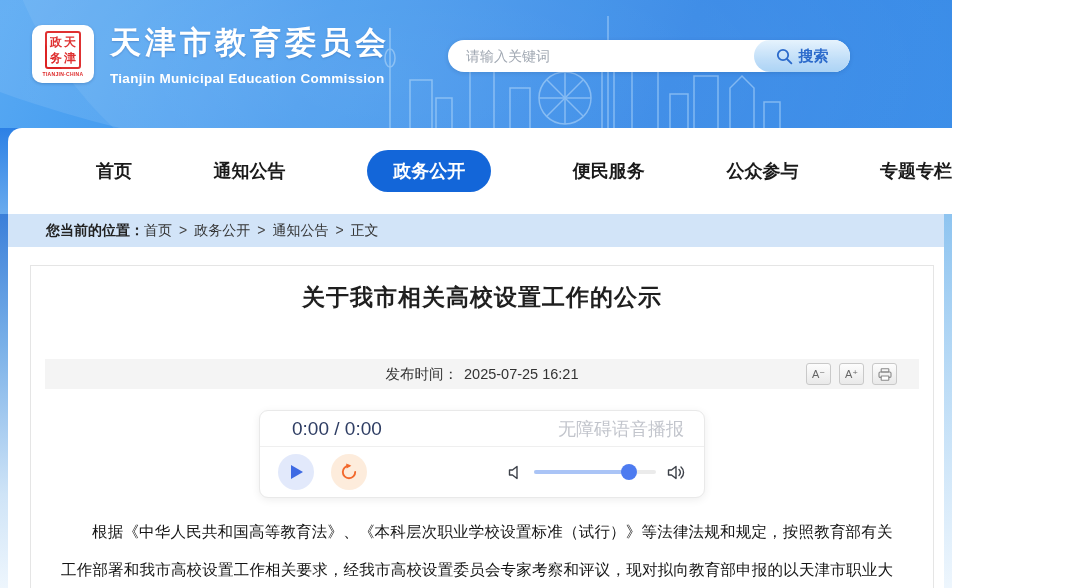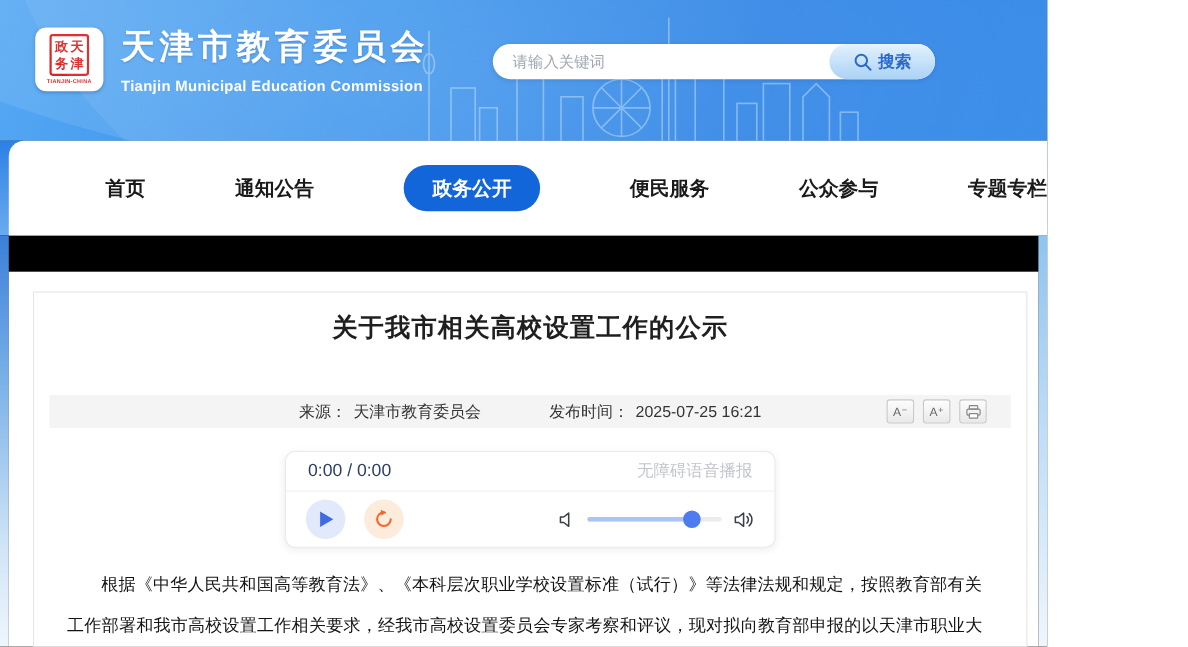--- a/index.html
+++ b/index.html
@@ -90,22 +90,22 @@
   .tool-btn{ width:25px; height:22px; border:1px solid #c9c9c9; border-radius:3px;
     background:linear-gradient(180deg,#fdfdfd,#e9e9e9); color:#666; font-size:11px;
     display:flex; align-items:center; justify-content:center; cursor:pointer;
     font-family:"Liberation Sans","DejaVu Sans",sans-serif; }
 
   
   .player{ width:446px; margin:21px auto 0; height:88px; background:#ffffff;
     border:1px solid #e9e9e9; border-radius:9px; box-shadow:0 2px 8px rgba(0,0,0,0.07); }
   .player-top{ height:36px; display:flex; align-items:center; justify-content:space-between;
     padding:0 20px; border-bottom:1px solid #efefef; }
-  .player-time{ font-size:16px; color:#2e3d63; }
-  .player-caption{ font-size:15px; color:#c2c5cc; }
+  .player-time{ font-size:19px; color:#2e3d63;margin-left:12px; }
+  .player-caption{ font-size:18px; color:#c2c5cc; }
   .player-bottom{ height:50px; display:flex; align-items:center; padding:0 18px; }
   .round-btn{ width:36px; height:36px; border-radius:50%; border:none; cursor:pointer;
     display:flex; align-items:center; justify-content:center; }
   .play-btn{ background:#e2e9fb; margin-right:17px; }
   .loop-btn{ background:#fdecdc; }
   .volume{ margin-left:auto; display:flex; align-items:center; gap:11px; }
   .vol-slider{ position:relative; width:122px; height:4px; border-radius:2px; background:#ebebeb; cursor:pointer; }
   .vol-fill{ position:absolute; left:0; top:0; height:4px; border-radius:2px; background:#aac4f6; }
   .vol-thumb{ position:absolute; top:50%; width:16px; height:16px; border-radius:50%;
     background:#4d7bf0; transform:translate(-50%,-50%); cursor:pointer; }
@@ -176,33 +176,34 @@
     <nav class="main-nav" id="nav">
         <div class="nav-item">首页</div>
         <div class="nav-item">通知公告</div>
         <div class="nav-item active">政务公开</div>
         <div class="nav-item">便民服务</div>
         <div class="nav-item">公众参与</div>
         <div class="nav-item">专题专栏</div>
       </nav>
   </div>
 
+  <div class="crumb-row">
+    <span class="bc-label">您当前的位置：</span>
+    <span id="bc-items"><span class="bc-link">首页</span><span class="bc-sep">&gt;</span><span class="bc-link">政务公开</span><span class="bc-sep">&gt;</span><span class="bc-link">通知公告</span><span class="bc-sep">&gt;</span><span class="bc-link">正文</span></span>
+  </div>
 
   <div class="edge-left"></div>
   <div class="edge-right"></div>
 
   <main class="content-wrap">
     <article class="article-card">
       <h1 class="article-title">关于我市相关高校设置工作的公示</h1>
 
       <div class="meta-bar">
         <div class="meta-center">
-          <span class="meta-item">
-            <span>来源：</span><span class="val">天津市教育委员会</span>
-          </span>
           <span class="meta-item">
             <span>发布时间：</span><span class="val">2025-07-25 16:21</span>
           </span>
         </div>
         <div class="meta-tools">
           <button class="tool-btn">A⁻</button>
           <button class="tool-btn">A⁺</button>
           <button class="tool-btn">
             <svg width="14" height="13" viewBox="0 0 14 13">
               <rect x="3.2" y="0.8" width="7.6" height="3.2" rx="0.5" fill="none" stroke="#888" stroke-width="1.1"></rect>

